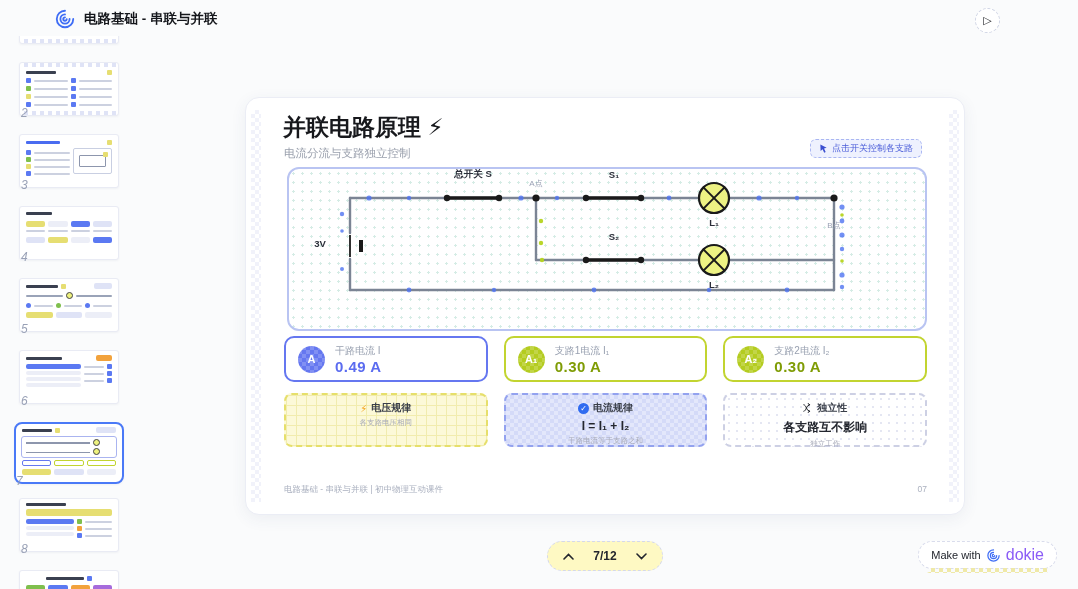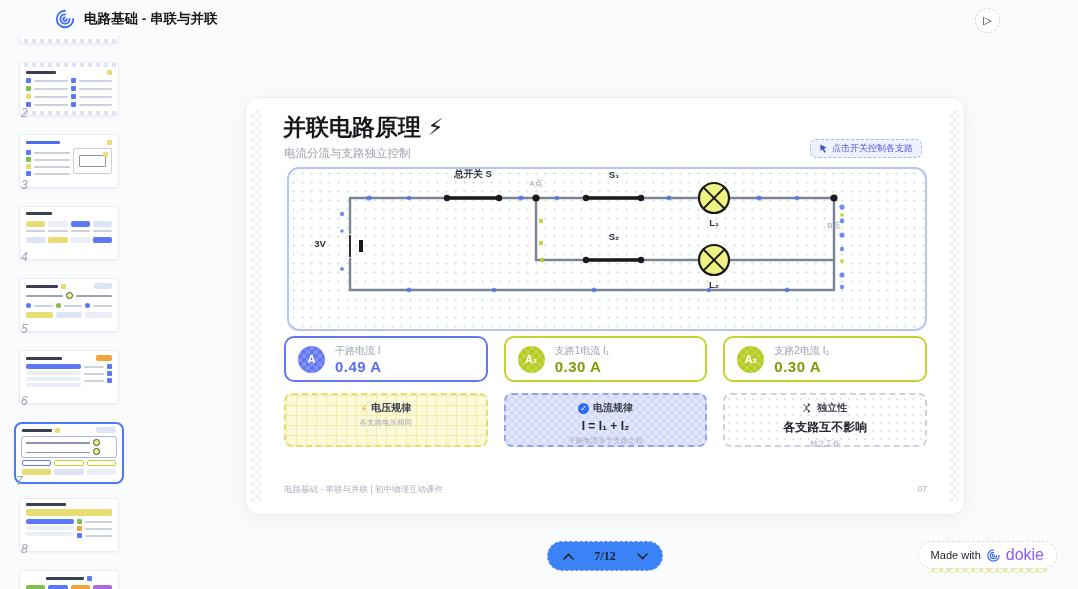--- a/index.html
+++ b/index.html
@@ -85,23 +85,23 @@
   .rule.blue { border:2px dashed #93a2ef; background-color:#e3e7fb; --c:#d4daf8; }
   .rule.plain { background-color:#fff; border:2px dashed #cdd0e4;
     background-image:radial-gradient(#e4e6f2 1px, transparent 1.2px); background-size:8px 8px; }
   .check-circle { width:11px; height:11px; border-radius:50%; background:#2f6bf0; color:#fff;
     font-size:8px; line-height:11px; display:inline-block; }
   .bolt { color:#f5a623; font-size:10px; }
   
   #slide-footer { position:absolute; left:38px; right:37px; top:386px; display:flex;
     justify-content:space-between; font-size:8.5px; color:#aab0bf; }
   
-  #pager { position:absolute; left:547px; top:541px; width:116px; height:30px; background:#3b82f6;
+  #pager { position:absolute; left:547px; top:541px; width:116px; height:30px; background:#fef9c3;
     border:1.5px dashed #d5d8ea; border-radius:16px; display:flex; align-items:center;
-    justify-content:space-between; padding:0 13px; z-index:20;font-family:Liberation Serif, serif; }
+    justify-content:space-between; padding:0 13px; z-index:20; }
   #pager .pg { font-size:12px; font-weight:bold; color:#23262e; }
   .chev { width:14px; height:14px; display:flex; align-items:center; justify-content:center; cursor:pointer; }
   #made-with { position:absolute; right:21px; top:541px; height:28px; padding:0 12px; background:#fff;
     border:1.5px dashed #d9dcec; border-radius:15px; display:flex; align-items:center; gap:5px; z-index:20;
     cursor:pointer; }
   #made-with::after { content:""; position:absolute; left:8px; right:8px; bottom:-5px; height:5px;
     background-image:linear-gradient(45deg,#efe9a8 25%, transparent 25%, transparent 75%,#efe9a8 75%),
     linear-gradient(45deg,#efe9a8 25%, transparent 25%, transparent 75%,#efe9a8 75%);
     background-size:8px 8px; background-position:0 0,4px 4px; border-radius:3px; }
   #made-with .mw { font-size:11px; color:#23262e; }
@@ -549,21 +549,21 @@
   </div>
   <div class="pg">7/12</div>
   <div class="chev">
     <svg width="11" height="7" viewBox="0 0 11 7">
       <polyline points="1,1 5.5,5.5 10,1" fill="none" stroke="#23262e" stroke-width="1.6" stroke-linecap="round"></polyline>
     </svg>
   </div>
 </div>
 
 <div id="made-with">
-  <span class="mw">Made with</span>
+  <span class="mw">Make with</span>
   <svg width="15" height="15" viewBox="0 0 24 24">
     <g fill="none" stroke="#3f6df5" stroke-width="2" stroke-linecap="round">
       <path d="M12 3 a9 9 0 1 0 9 9"></path>
       <path d="M12 7 a5 5 0 1 0 5 5"></path>
       <path d="M12 10.2 a1.9 1.9 0 1 0 1.9 1.9"></path>
     </g>
   </svg>
   <span class="brand">dokie</span>
 </div>
 

